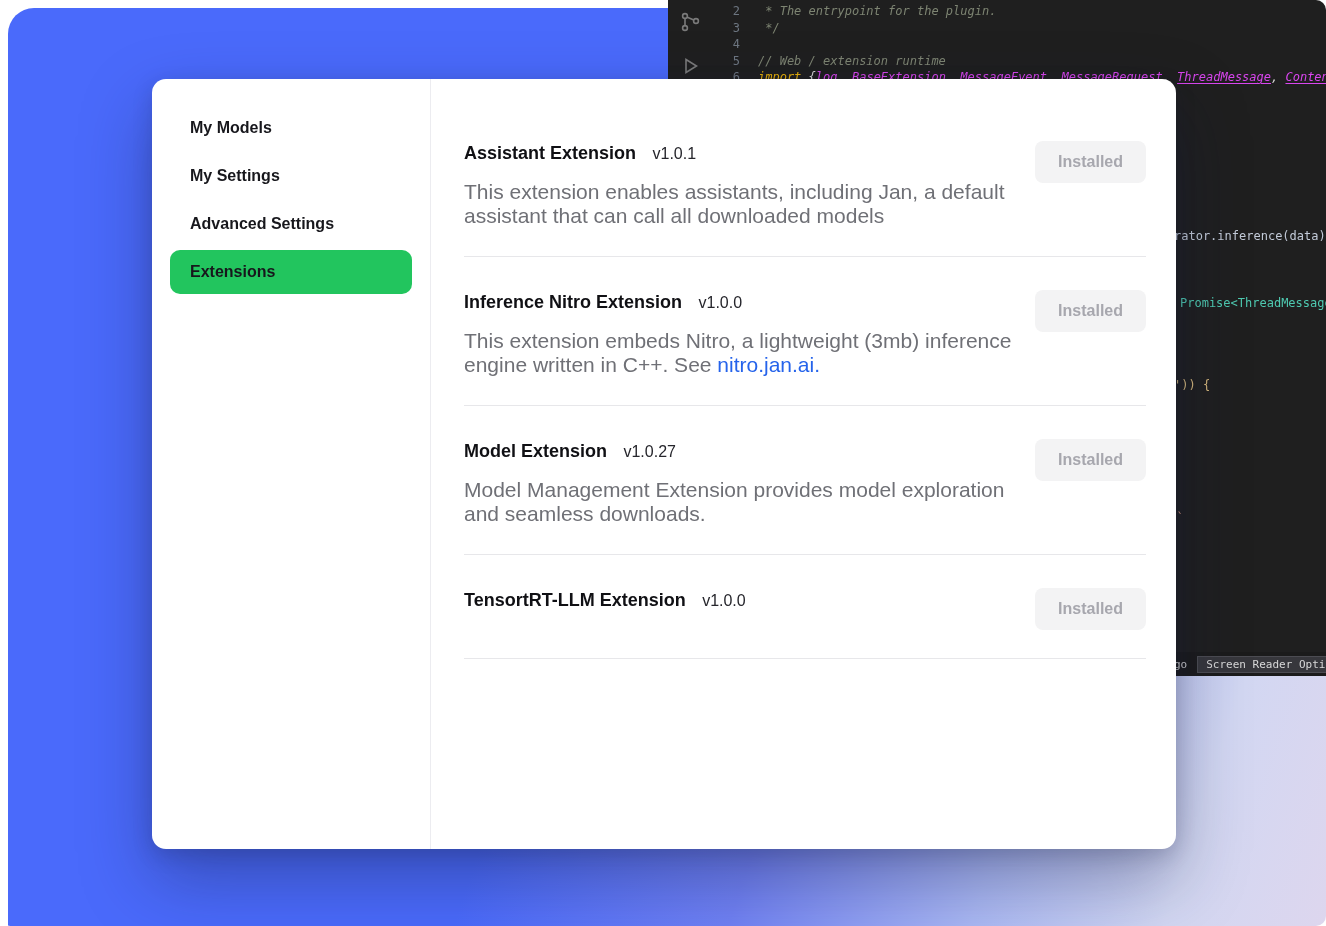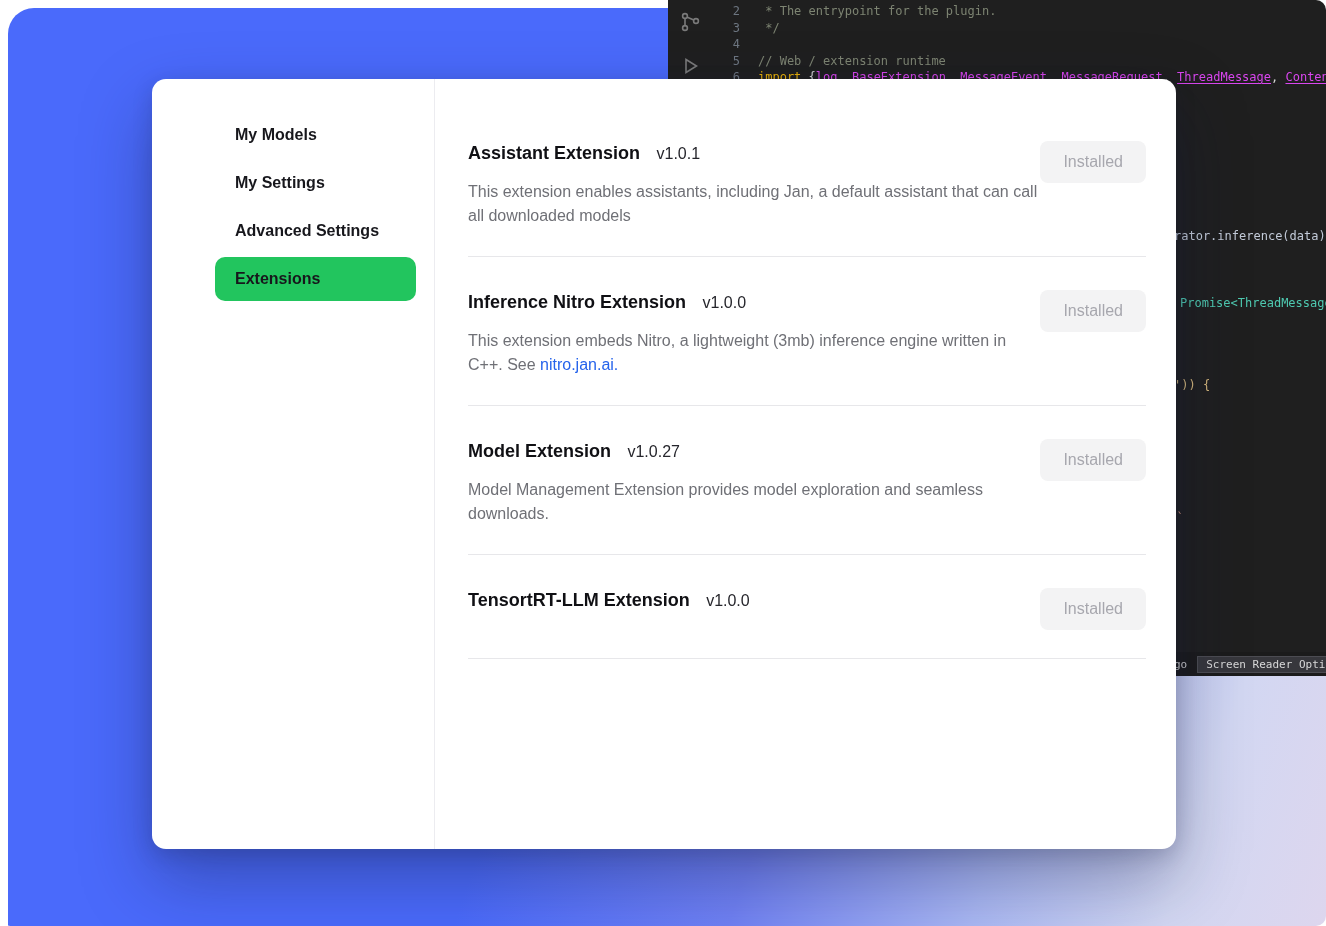--- a/index.html
+++ b/index.html
@@ -28,21 +28,21 @@
     font-family:"DejaVu Sans Mono", monospace; font-size:12px; color:#d4d4d4;
   }
   .activity { position:absolute; left:0; top:0; width:44px; height:100%; }
   .act-icon { position:absolute; left:10px; width:24px; height:24px; opacity:.85; }
   .act-icon.ic1 { top:10px; }
   .act-icon.ic2 { top:54px; }
 
   .code { margin-left:44px; padding-top:3px; }
   .code-row { display:flex; height:16.5px; line-height:16.5px; white-space:pre; }
   .gutter { width:28px; text-align:right; color:#6d7681; flex:none; }
-  .src { padding-left:18px; }
+  .src { padding-left:18px;font-style:italic; }
   .c-comment { color:#7d8472; }
   .tok-kw { color:#eab308; }
   .tok-pn { color:#d4d4d4; }
   .tok-id { color:#d946ef; text-decoration:underline; text-underline-offset:2px; }
 
   .frag { position:absolute; white-space:pre; }
   .frag-1 { left:506px; top:229px; color:#c3cbd9; }
   .frag-2 { left:512px; top:296px; color:#4ec9b0; }
   .frag-3 { left:506px; top:378px; color:#d7ba7d; }
   .frag-4 { left:494px; top:511px; color:#ce9178; }
@@ -57,39 +57,39 @@
     margin-left:10px; background:#37373c; border:1px solid #4c4c52;
     color:#d8d8d8; padding:1px 8px; white-space:nowrap;
   }
 
   
   .modal {
     position:absolute; left:152px; top:79px; width:1024px; height:770px;
     background:#ffffff; border-radius:14px; display:flex; overflow:hidden;
     box-shadow:0 30px 70px rgba(20,25,60,.35), 0 6px 20px rgba(20,25,60,.18);
   }
-  .side { width:238px; flex:none; border-right:1px solid #ececf0; padding-top:30px;margin-left:45px; }
+  .side { width:279px; flex:none; border-right:1px solid #ececf0; padding-top:23px; }
   .nav-item {
     margin:4px 18px; padding:13px 20px; border-radius:10px;
     font-size:16px; font-weight:700; color:#17171c; cursor:pointer;
   }
   .nav-item.selected { background:#22c55e; }
 
   .content { flex:1; padding:34px 30px 0 33px; }
   .ext-row { display:flex; justify-content:space-between; align-items:flex-start;margin-top:28px; }
   .ext-text { max-width:575px; }
   .ext-title-line { line-height:25px; }
   .ext-name { font-size:18px; font-weight:700; color:#101014; }
   .ext-version { font-size:16px; font-weight:500; color:#26262c; margin-left:12px; }
-  .ext-desc { margin-top:14px; font-size:16px; line-height:24px; color:#6f7076; }
+  .ext-desc { margin-top:14px; font-size:21px; line-height:24px; color:#6f7076; }
   .link { color:#2563eb; cursor:pointer; text-decoration:none; }
 
   .btn {
     border:none; border-radius:8px; height:42px; padding:0 23px;
-    font-family:inherit; font-size:16px; font-weight:400; cursor:pointer; flex:none;
+    font-family:inherit; font-size:16px; font-weight:700; cursor:pointer; flex:none;
   }
   .btn.installed { background:#f3f3f4; color:#a7a7ae; }
   .btn.select { background:#edf0f5; color:#2f6bf0; }
 
   .sep { border-top:1px solid #e7e7ea; margin:28px 0 33px; }
 </style>
 </head>
 <body>
 
 <div class="stage">

